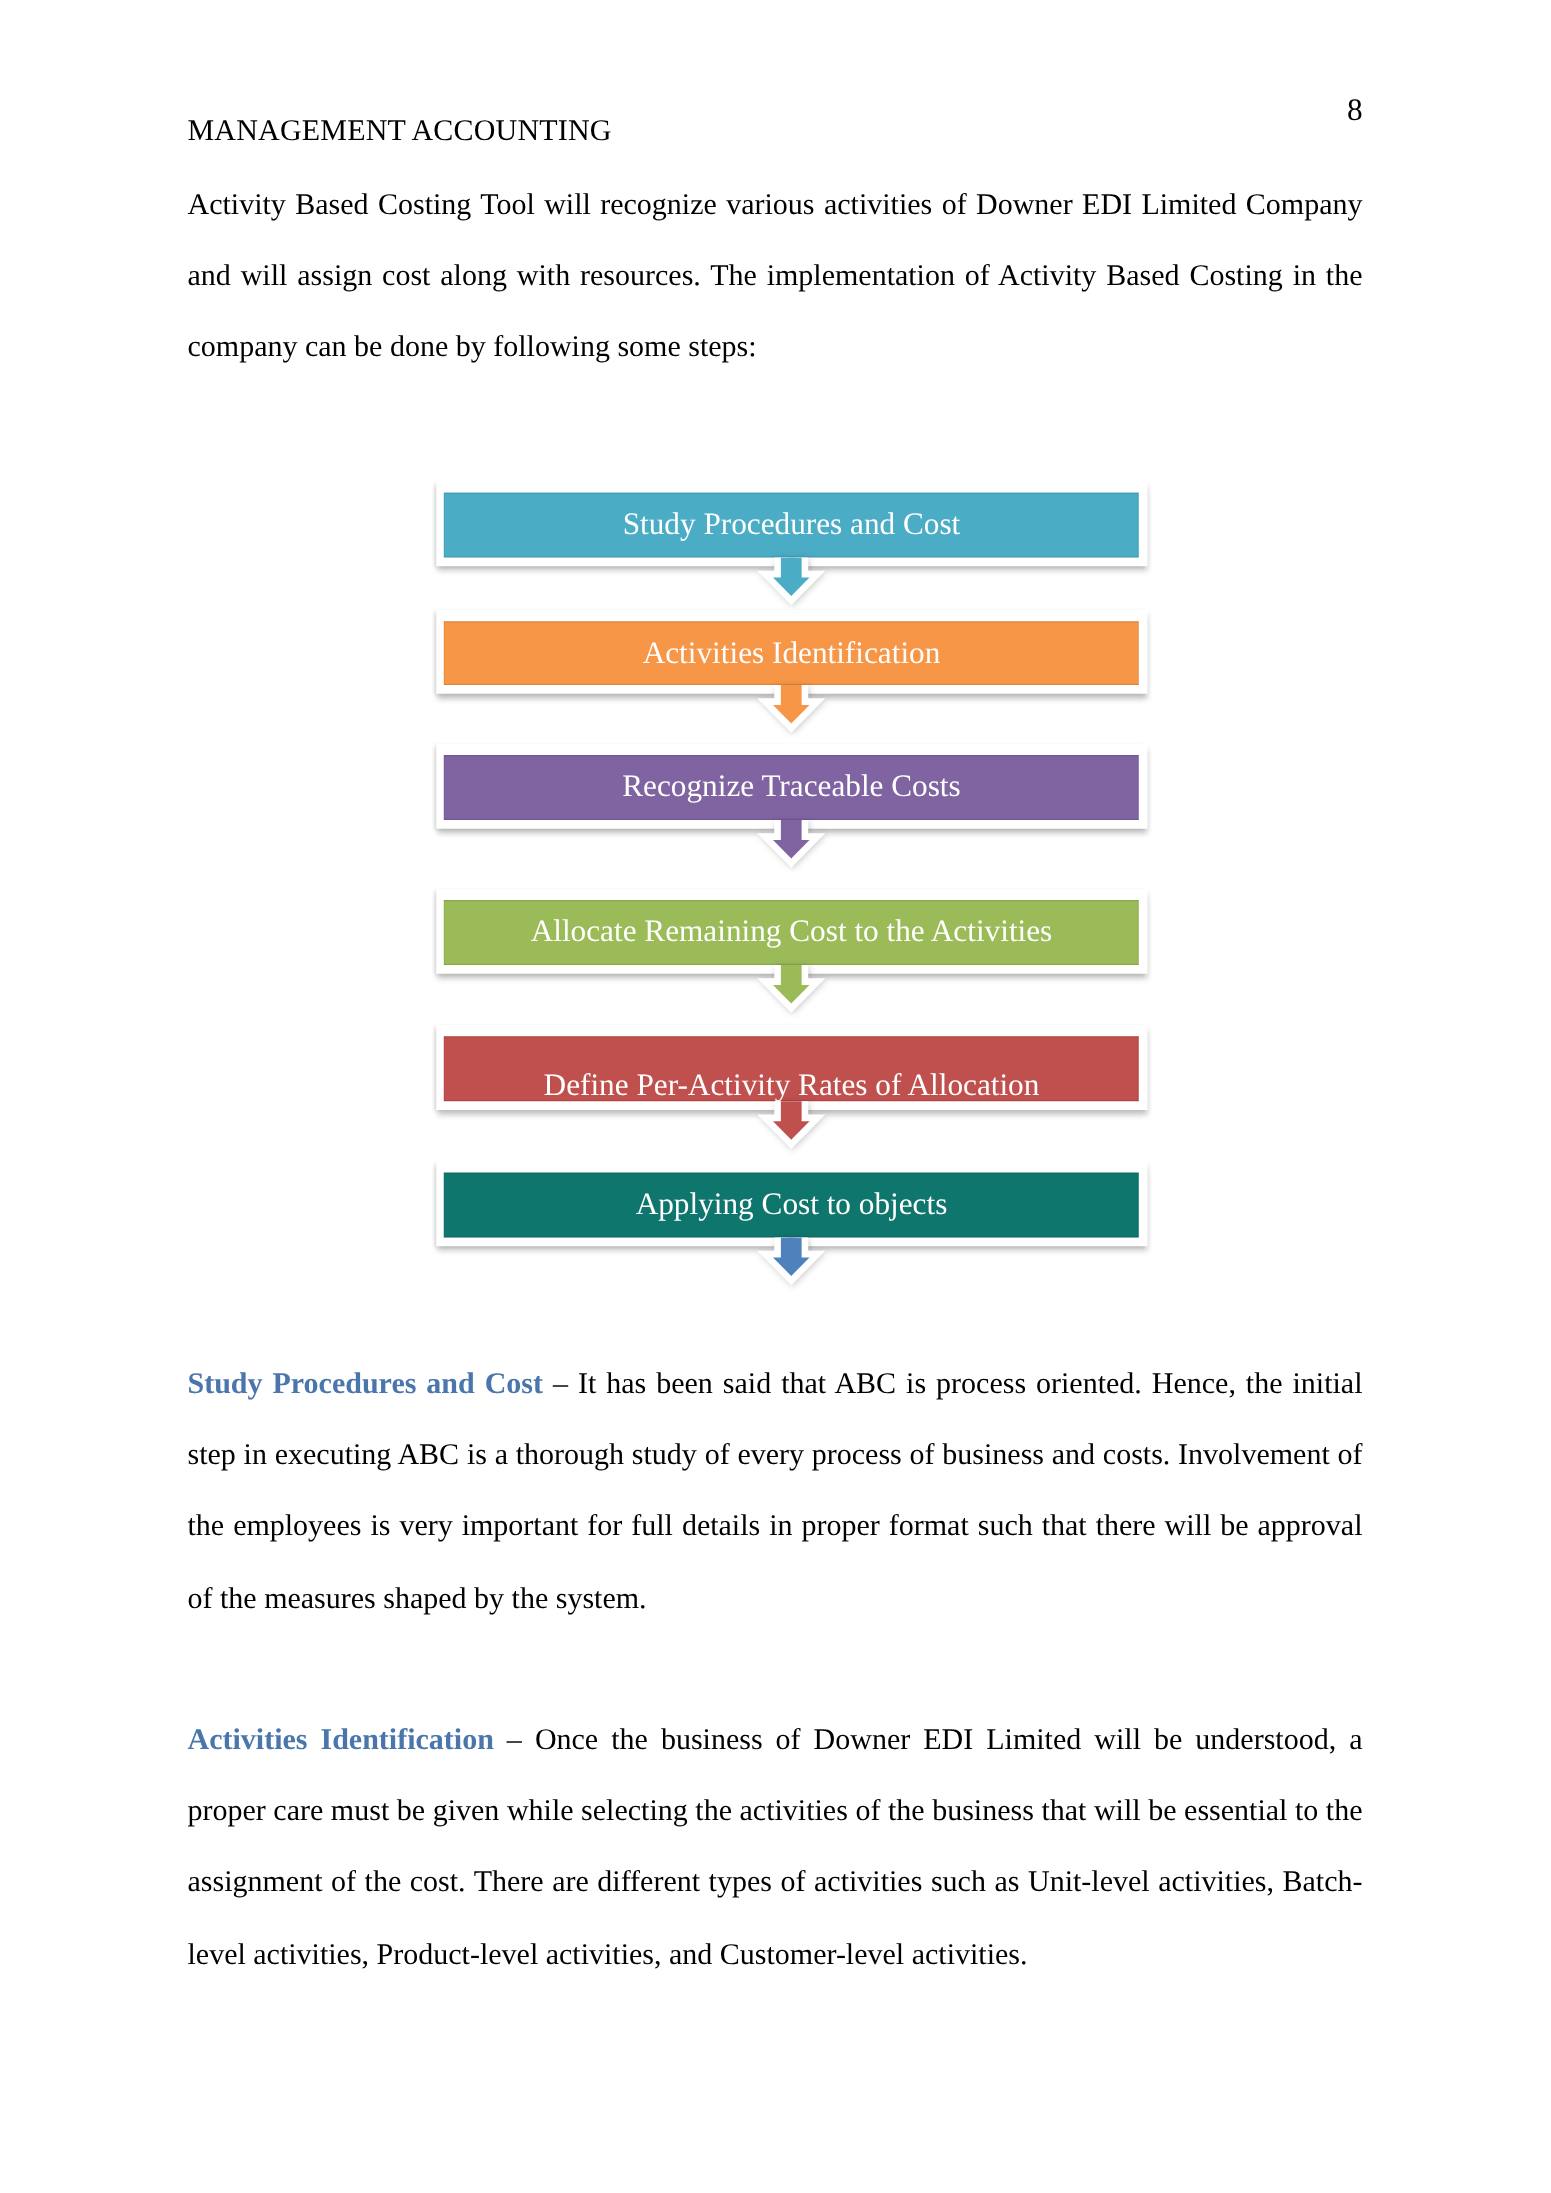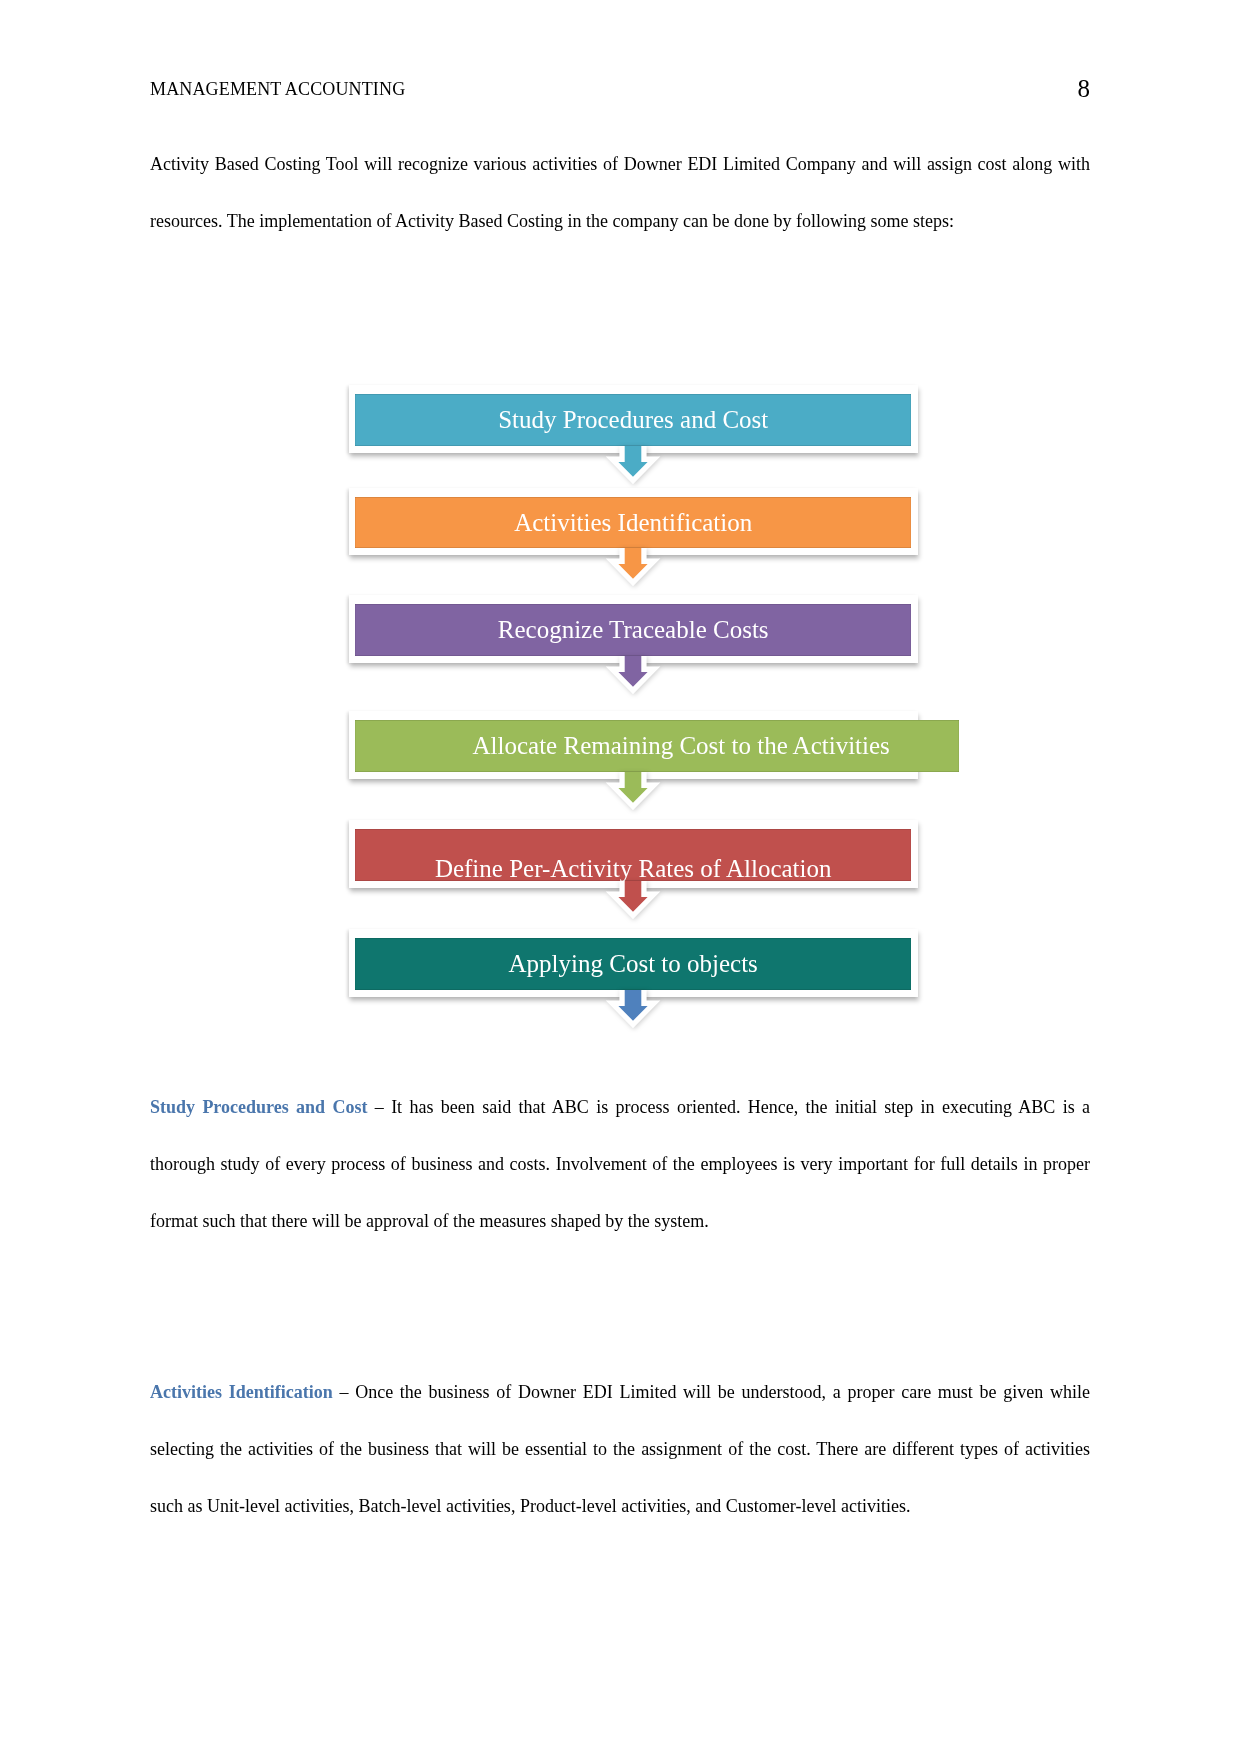--- a/index.html
+++ b/index.html
@@ -7,27 +7,27 @@
   body {
     width:1241px; height:1754px;
     font-family:"Liberation Serif", serif;
     color:#000000;
   }
   .page { position:relative; width:1241px; height:1754px; overflow:hidden; background:#fff;
           -webkit-font-smoothing:antialiased; opacity:0.999; }
 
   
   .header { position:absolute; left:150px; top:77px; width:940px; height:24px; }
-  .header .title { position:absolute; left:0; top:0; font-size:18px; line-height:24px; letter-spacing:0.15px; }
+  .header .title { position:absolute; left:0; top:16px; font-size:24px; line-height:24px; letter-spacing:0.15px; }
   .header .pagenum { position:absolute; right:0; top:0; font-size:25px; line-height:24px; }
 
   
   .para {
     position:absolute; left:150px; width:940px;
-    font-size:18px; line-height:57.2px;
+    font-size:24px; line-height:57.2px;
     text-align:justify;
     margin:0;
     -webkit-hyphens:none; hyphens:none;
     word-spacing:0px;
   }
   .para .lead { color:#4A76AC; font-weight:bold; }
 
   
   .flow { position:absolute; left:0; top:0; width:1241px; height:1754px; }
   .card {
@@ -94,21 +94,21 @@
         <span>Recognize Traceable Costs</span>
       </div>
       <svg class="arrow" viewBox="0 0 80 48" width="80" height="48">
           <path class="arrow-outline" d="M 31.7 -24 L 31.7 15.9 L 25.4 15.9 L 40 30.7 L 54.6 15.9 L 48.3 15.9 L 48.3 -24 Z" fill="#ffffff" stroke="#ffffff" stroke-width="10.6" stroke-linejoin="miter" stroke-miterlimit="10"></path>
           <path class="arrow-body" d="M 31.7 -24 L 31.7 15.9 L 25.4 15.9 L 40 30.7 L 54.6 15.9 L 48.3 15.9 L 48.3 -24 Z" fill="#8064A2"></path>
         </svg>
     </div>
 
     <div class="step">
       <div class="card"></div>
-      <div class="bar" style="background: rgb(155, 187, 89); padding-left: 48px;">
+      <div class="bar" style="background: rgb(155, 187, 89);">
         <span>Allocate Remaining Cost to the Activities</span>
       </div>
       <svg class="arrow" viewBox="0 0 80 48" width="80" height="48">
           <path class="arrow-outline" d="M 31.7 -24 L 31.7 15.9 L 25.4 15.9 L 40 30.7 L 54.6 15.9 L 48.3 15.9 L 48.3 -24 Z" fill="#ffffff" stroke="#ffffff" stroke-width="10.6" stroke-linejoin="miter" stroke-miterlimit="10"></path>
           <path class="arrow-body" d="M 31.7 -24 L 31.7 15.9 L 25.4 15.9 L 40 30.7 L 54.6 15.9 L 48.3 15.9 L 48.3 -24 Z" fill="#9BBB59"></path>
         </svg>
     </div>
 
     <div class="step">
       <div class="card"></div>

